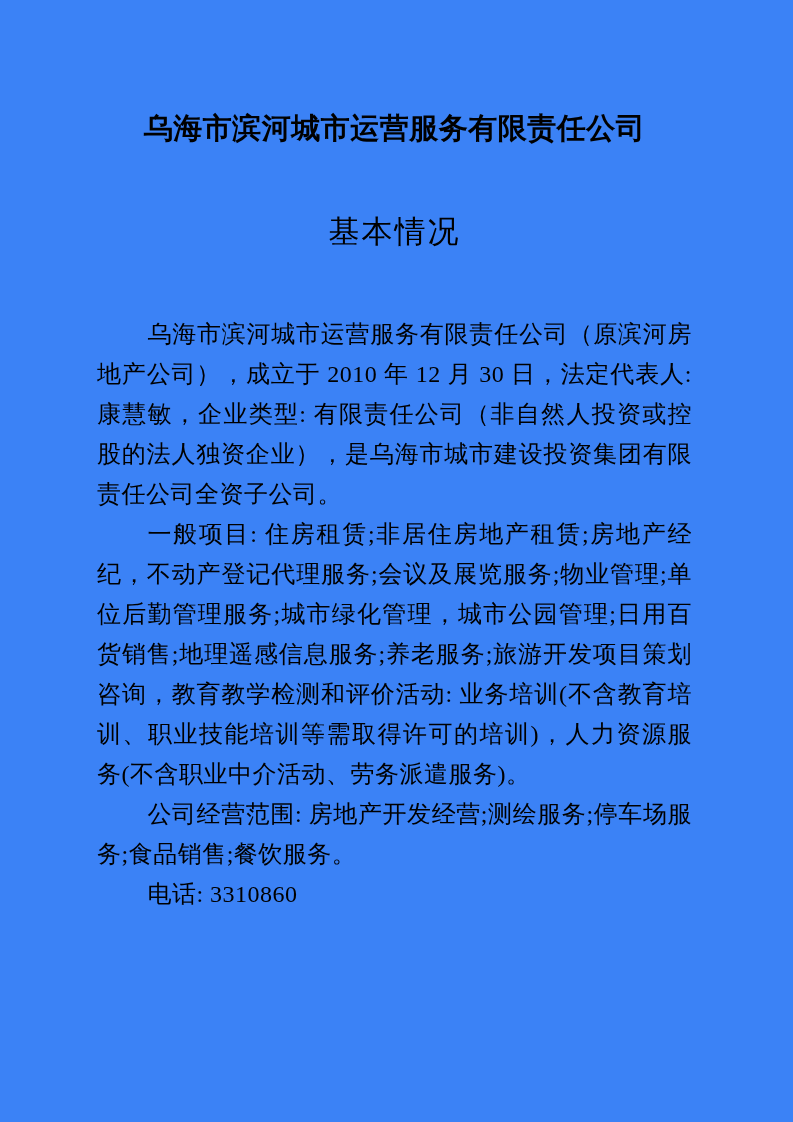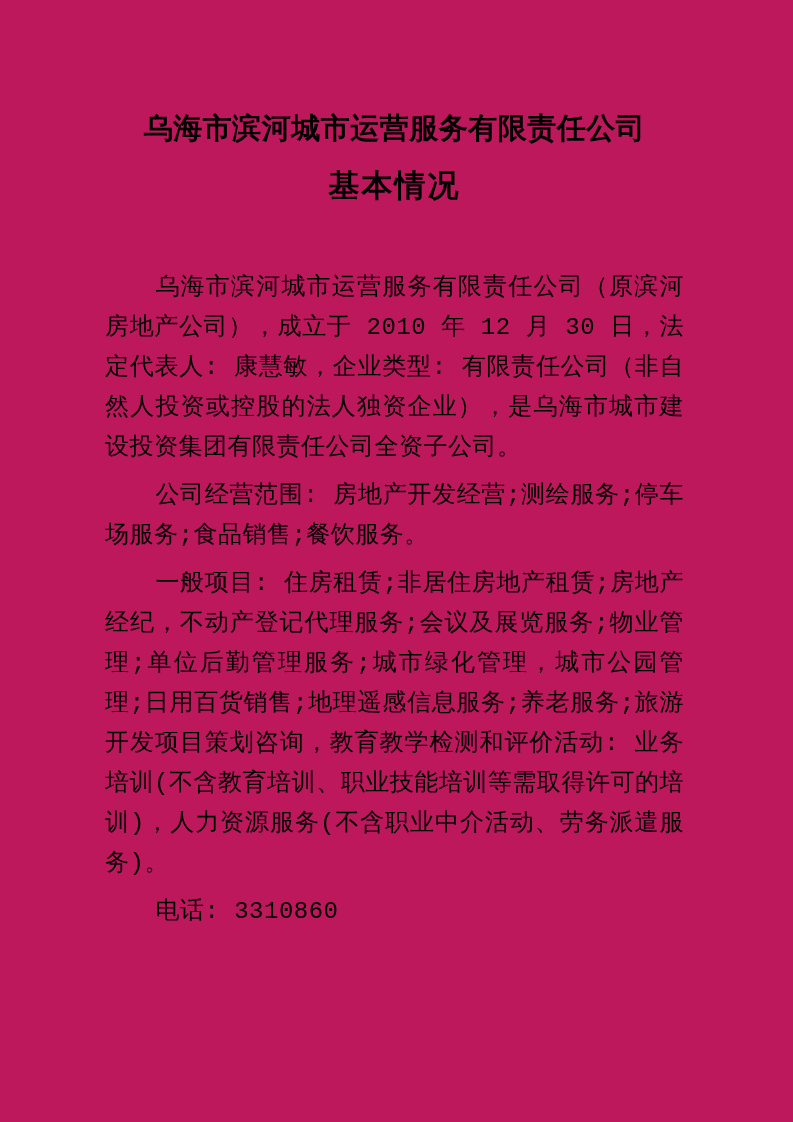--- a/index.html
+++ b/index.html
@@ -5,69 +5,68 @@
   html, body {
     margin: 0;
     padding: 0;
     background: #ffffff;
   }
   .page {
     position: relative;
     width: 793px;
     height: 1122px;
     margin: 0 auto;
-    background: #be185d;
+    background: #3b82f6;
     color: #000000;
     font-family: "Liberation Serif", "DejaVu Serif", serif;
     overflow: hidden;
     box-sizing: border-box;
   }
   .content {
     position: absolute;
     top: 0;
     left: 97px;
     right: 101px;
   }
   .doc-title {
     margin: 110px 0 0 0;
     font-size: 29px;
     font-weight: bold;
     text-align: center;
     line-height: 36px;
     letter-spacing: 0.5px;
   }
   .doc-subtitle {
-    margin: 22px 0 0 0;
+    margin: 68px 0 0 0;
     font-size: 31px;
-    font-weight: bold;
+    font-weight: normal;
     text-align: center;
     line-height: 36px;
     letter-spacing: 2px;
   }
   .doc-body {
     margin-top: 64px;
     font-size: 24px;
     line-height: 40px;
     text-align: justify;
     letter-spacing: 0.5px;
   }
   .doc-body p {
-    margin: 8px;
+    margin: 0;
     padding: 0;
     text-indent: 2.1em;
-    font-family: Liberation Mono, monospace;
   }
 </style>
 </head>
 <body>
 
 <div class="page">
   <div class="content">
     <h1 class="doc-title">乌海市滨河城市运营服务有限责任公司</h1>
     <h2 class="doc-subtitle">基本情况</h2>
     <div class="doc-body">
       <p>乌海市滨河城市运营服务有限责任公司（原滨河房地产公司），成立于 2010 年 12 月 30 日，法定代表人: 康慧敏，企业类型: 有限责任公司（非自然人投资或控股的法人独资企业），是乌海市城市建设投资集团有限责任公司全资子公司。</p>
+      <p>一般项目: 住房租赁;非居住房地产租赁;房地产经纪，不动产登记代理服务;会议及展览服务;物业管理;单位后勤管理服务;城市绿化管理，城市公园管理;日用百货销售;地理遥感信息服务;养老服务;旅游开发项目策划咨询，教育教学检测和评价活动: 业务培训(不含教育培训、职业技能培训等需取得许可的培训)，人力资源服务(不含职业中介活动、劳务派遣服务)。</p>
       <p>公司经营范围: 房地产开发经营;测绘服务;停车场服务;食品销售;餐饮服务。</p>
-      <p>一般项目: 住房租赁;非居住房地产租赁;房地产经纪，不动产登记代理服务;会议及展览服务;物业管理;单位后勤管理服务;城市绿化管理，城市公园管理;日用百货销售;地理遥感信息服务;养老服务;旅游开发项目策划咨询，教育教学检测和评价活动: 业务培训(不含教育培训、职业技能培训等需取得许可的培训)，人力资源服务(不含职业中介活动、劳务派遣服务)。</p>
       <p>电话: 3310860</p>
     </div>
   </div>
 </div>
 
 </body></html>

